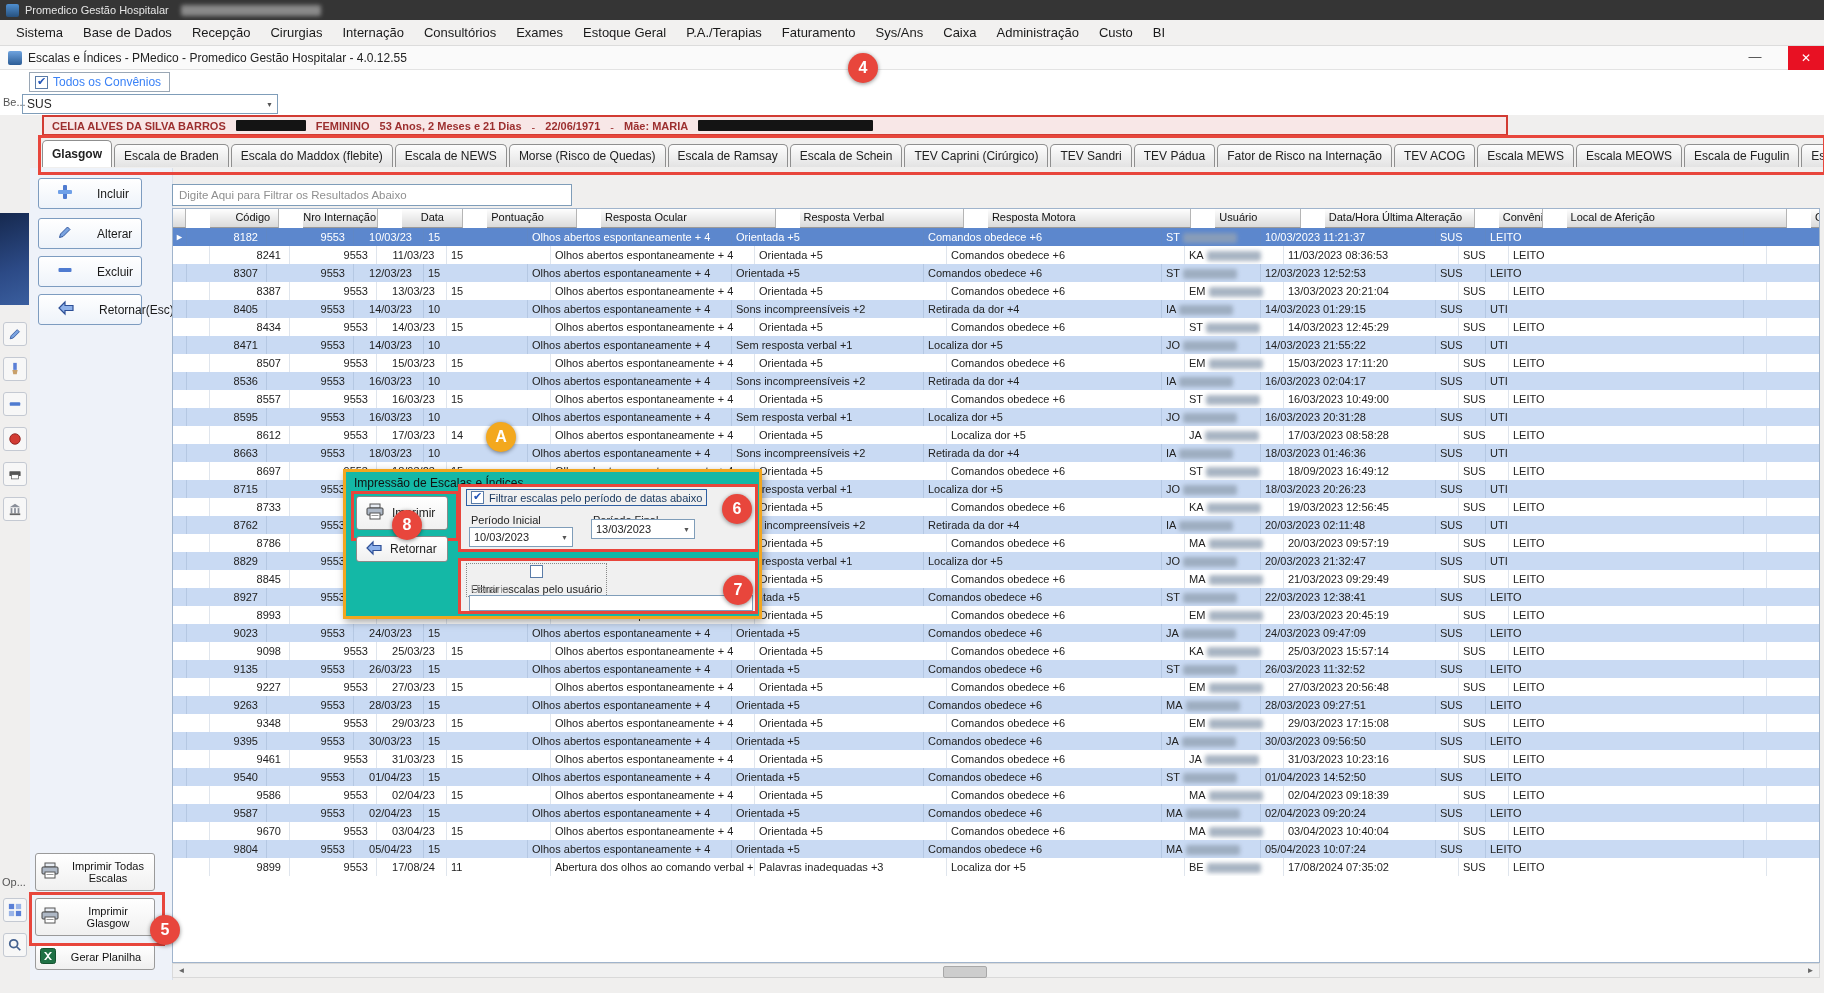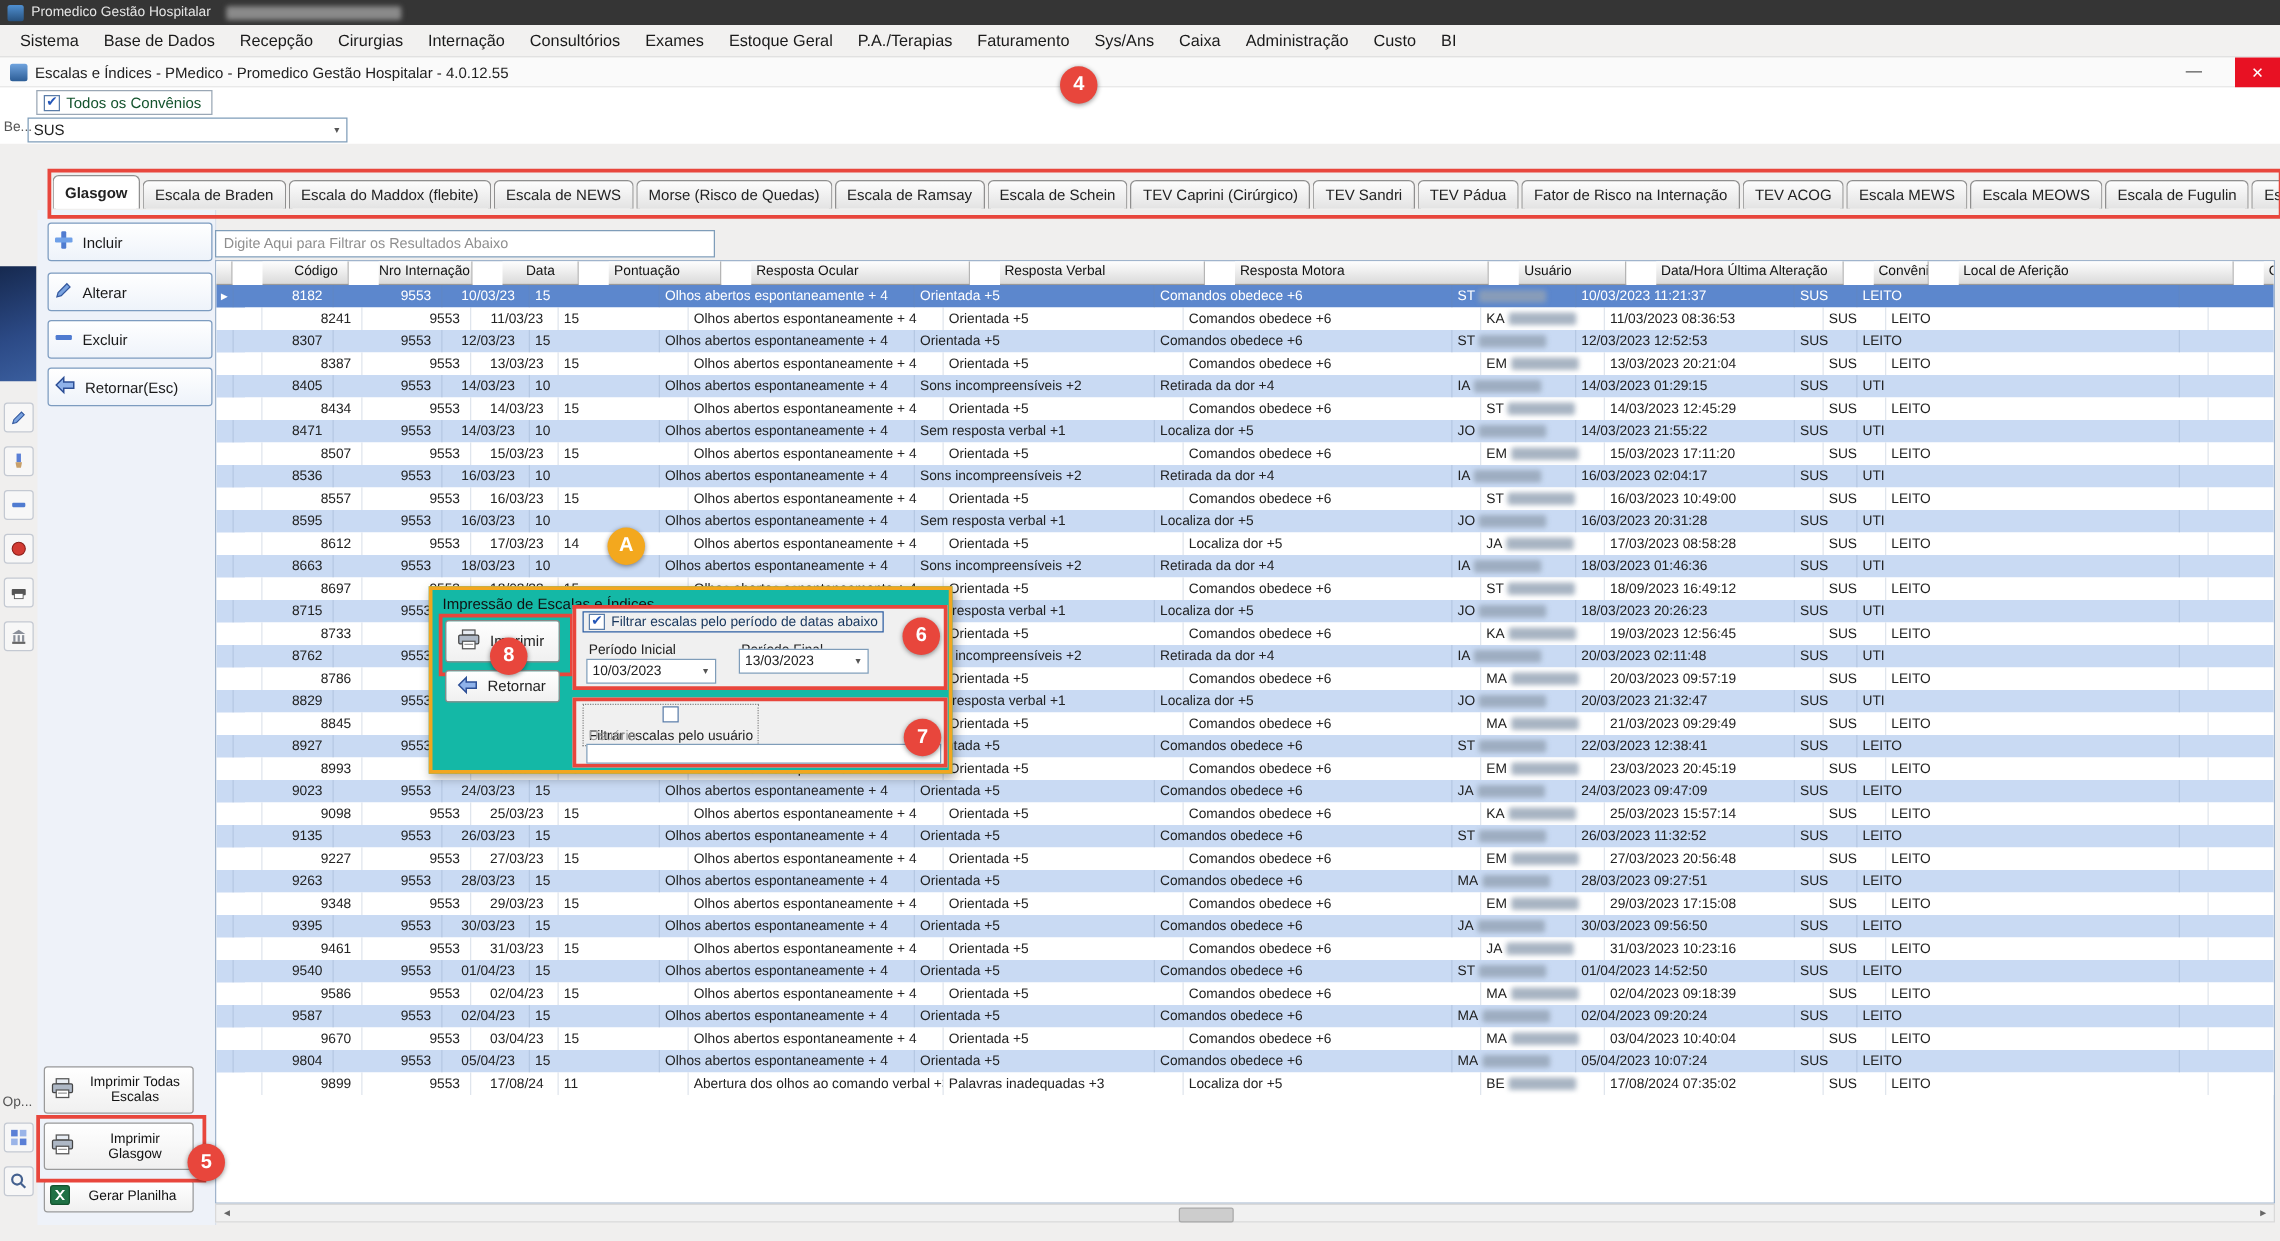--- a/index.html
+++ b/index.html
@@ -18,21 +18,21 @@
   
   .win-titlebar{position:absolute;left:0;top:46px;width:1824px;height:24px;background:#fafafa;border-bottom:1px solid #e3e3e3;display:flex;align-items:center;gap:6px;padding-left:8px;box-sizing:border-box;}
   .win-ico{width:14px;height:14px;background:linear-gradient(#6fa3de,#2c5d96);border-radius:2px;}
   .win-title{font-size:12px;color:#222;}
   .win-min{position:absolute;right:52px;top:0;width:34px;height:24px;text-align:center;line-height:22px;font-size:13px;color:#444;cursor:pointer;}
   .win-close{position:absolute;right:0;top:0;width:36px;height:24px;background:#e81123;color:#fff;text-align:center;line-height:24px;font-size:12px;cursor:pointer;}
 
   
   .toolbar{position:absolute;left:0;top:70px;width:1824px;height:45px;background:#ffffff;}
   .conv-box{position:absolute;left:29px;top:2px;border:1px solid #9aa7b5;padding:2px 8px 2px 5px;display:flex;align-items:center;gap:5px;background:#fff;}
-  .conv-label{font-size:12px;color:#14532d;}
+  .conv-label{font-size:12px;color:#3b82f6;}
   .combo{position:absolute;display:flex;align-items:center;justify-content:space-between;background:#fff;border:1px solid #7f9db9;font-size:12px;padding:0 4px;box-sizing:border-box;}
   .combo::after{content:"▼";font-size:7px;color:#555;margin-left:6px;}
   .combo-sus{left:22px;top:24px;width:256px;height:20px;}
   .side-tab-label{position:absolute;font-size:11px;color:#555;}
 
   
   .cb{display:inline-block;width:13px;height:13px;background:#fff;border:1px solid #5a7ca8;box-sizing:border-box;position:relative;flex:0 0 13px;}
   .cb.checked::after{content:"✔";position:absolute;left:1px;top:-2px;font-size:11px;color:#2456b8;}
 
   
@@ -49,21 +49,21 @@
 
   
   .photo-box{position:absolute;left:0;top:213px;width:29px;height:92px;background:linear-gradient(160deg,#16294f,#2c4a86 60%,#3a5e9e);}
   .strip{position:absolute;display:flex;flex-direction:column;gap:11px;}
   .strip-top{left:3px;top:322px;}
   .strip-bottom{left:3px;top:898px;}
   .strip-ico{width:22px;height:22px;background:#f7f7f7;border:1px solid #c4c9d2;border-radius:3px;display:flex;align-items:center;justify-content:center;cursor:pointer;}
 
   
   .side-panel{position:absolute;left:30px;top:168px;width:142px;height:812px;background:#eef2f9;border-right:1px solid #d9e0ea;}
-  .side-btn{position:absolute;left:8px;width:132px;height:31px;background:linear-gradient(#ffffff,#eef3fa);border:1px solid #7d9cc0;border-radius:3px;display:flex;align-items:center;gap:7px;padding-left:4px;box-sizing:border-box;font-size:12px;color:#1a1a1a;cursor:pointer;}
+  .side-btn{position:absolute;left:8px;width:104px;height:31px;background:linear-gradient(#ffffff,#eef3fa);border:1px solid #7d9cc0;border-radius:3px;display:flex;align-items:center;gap:24px;padding-left:18px;box-sizing:border-box;font-size:12px;color:#1a1a1a;cursor:pointer;}
   .sb0{top:10px}.sb1{top:50px}.sb2{top:88px}.sb3{top:126px}
   .side-bottom-btn{position:absolute;left:5px;width:120px;background:linear-gradient(#ffffff,#f0f0f0);border:1px solid #9a9a9a;border-radius:3px;display:flex;align-items:center;gap:6px;padding:2px 4px;box-sizing:border-box;font-size:11px;color:#111;cursor:pointer;}
   .bb0{top:685px;height:38px}.bb1{top:730px;height:38px}.bb2{top:776px;height:26px}
   .btn-lines{display:flex;flex-direction:column;line-height:12px;align-items:center;flex:1;text-align:center;}
 
   
   .filter-input{position:absolute;left:172px;top:184px;width:400px;height:22px;border:1px solid #7f9db9;font-size:11.5px;padding:0 6px;box-sizing:border-box;font-family:"Liberation Sans",sans-serif;color:#222;}
   .filter-input::placeholder{color:#8f8f8f;}
 
   
@@ -168,20 +168,31 @@
     <div class="conv-box">
       <span class="cb checked"></span>
       <span class="conv-label">Todos os Convênios</span>
     </div>
     <div class="combo combo-sus">
       <span>SUS</span>
     </div>
   </div>
   <span class="side-tab-label" style="left:3px;top:96px;">Be...</span>
 
+  <div class="patient-bar">
+    <span class="pname">CELIA ALVES DA SILVA BARROS</span>
+    <span class="redact" style="width:70px;"></span>
+    <span class="pfield">FEMININO</span>
+    <span class="pfield">53 Anos, 2 Meses e 21 Dias</span>
+    <span class="psep"></span>
+    <span class="pfield">22/06/1971</span>
+    <span class="psep"></span>
+    <span class="pfield">Mãe: MARIA</span>
+    <span class="redact" style="width:175px;"></span>
+  </div>
 
   <div class="tabs-row" id="tabsrow">
       <div class="tab active">Glasgow</div>
       <div class="tab">Escala de Braden</div>
       <div class="tab">Escala do Maddox (flebite)</div>
       <div class="tab">Escala de NEWS</div>
       <div class="tab">Morse (Risco de Quedas)</div>
       <div class="tab">Escala de Ramsay</div>
       <div class="tab">Escala de Schein</div>
       <div class="tab">TEV Caprini (Cirúrgico)</div>

